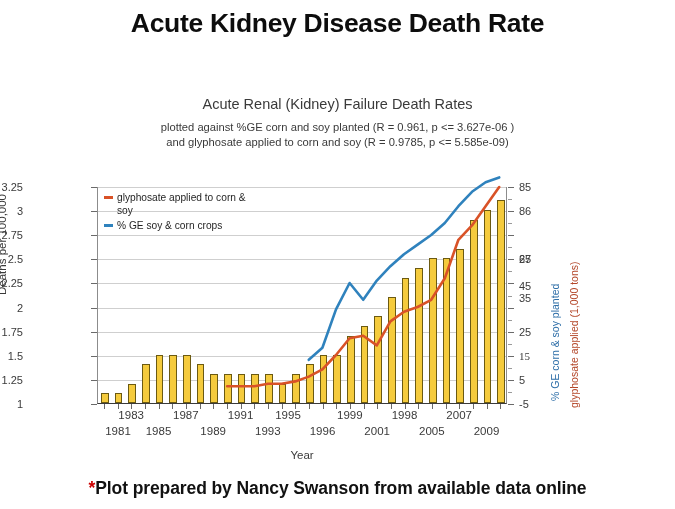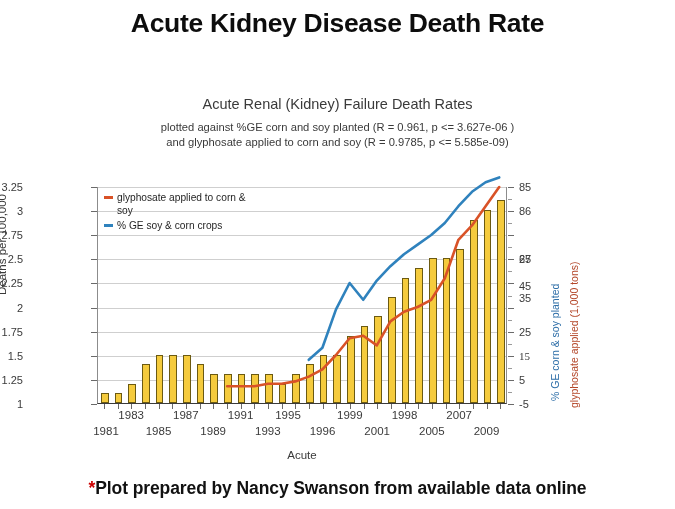--- a/index.html
+++ b/index.html
@@ -175,21 +175,21 @@
       <div class="rtick-minor" style="top: 247.722px;"></div>
       <div class="rtick-minor" style="top: 223.611px;"></div>
       <div class="rtick-minor" style="top: 199.5px;"></div>
       <div class="rtick-minor" style="top: 175.389px;"></div>
       <div class="rtick-minor" style="top: 151.278px;"></div>
       <div class="rtick-minor" style="top: 127.167px;"></div>
       <div class="rtick-minor" style="top: 103.056px;"></div>
     </div>
   <div id="x-ticks">
       <div class="xtick-mark" style="left: 103.833px;"></div>
-      <div class="xlab dn" style="left: 106px;">1981</div>
+      <div class="xlab dn" style="left: 118px;">1981</div>
       <div class="xtick-mark" style="left: 117.5px;"></div>
       <div class="xtick-mark" style="left: 131.167px;"></div>
       <div class="xlab up" style="left: 131.167px;">1983</div>
       <div class="xtick-mark" style="left: 144.833px;"></div>
       <div class="xtick-mark" style="left: 158.5px;"></div>
       <div class="xlab dn" style="left: 158.5px;">1985</div>
       <div class="xtick-mark" style="left: 172.167px;"></div>
       <div class="xtick-mark" style="left: 185.833px;"></div>
       <div class="xlab up" style="left: 185.833px;">1987</div>
       <div class="xtick-mark" style="left: 199.5px;"></div>
@@ -221,21 +221,21 @@
       <div class="xlab dn" style="left: 431.833px;">2005</div>
       <div class="xtick-mark" style="left: 445.5px;"></div>
       <div class="xtick-mark" style="left: 459.167px;"></div>
       <div class="xlab up" style="left: 459.167px;">2007</div>
       <div class="xtick-mark" style="left: 472.833px;"></div>
       <div class="xtick-mark" style="left: 486.5px;"></div>
       <div class="xlab dn" style="left: 486.5px;">2009</div>
       <div class="xtick-mark" style="left: 500.167px;"></div>
     </div>
 
-  <div class="xaxis-title">Acute</div>
+  <div class="xaxis-title">Year</div>
 
   <div class="plot-frame">
     <div id="grid">
         <div class="gridline" style="top: 192.889px;"></div>
         <div class="gridline" style="top: 168.778px;"></div>
         <div class="gridline" style="top: 144.667px;"></div>
         <div class="gridline" style="top: 120.556px;"></div>
         <div class="gridline" style="top: 96.4444px;"></div>
         <div class="gridline" style="top: 72.3333px;"></div>
         <div class="gridline" style="top: 48.2222px;"></div>

